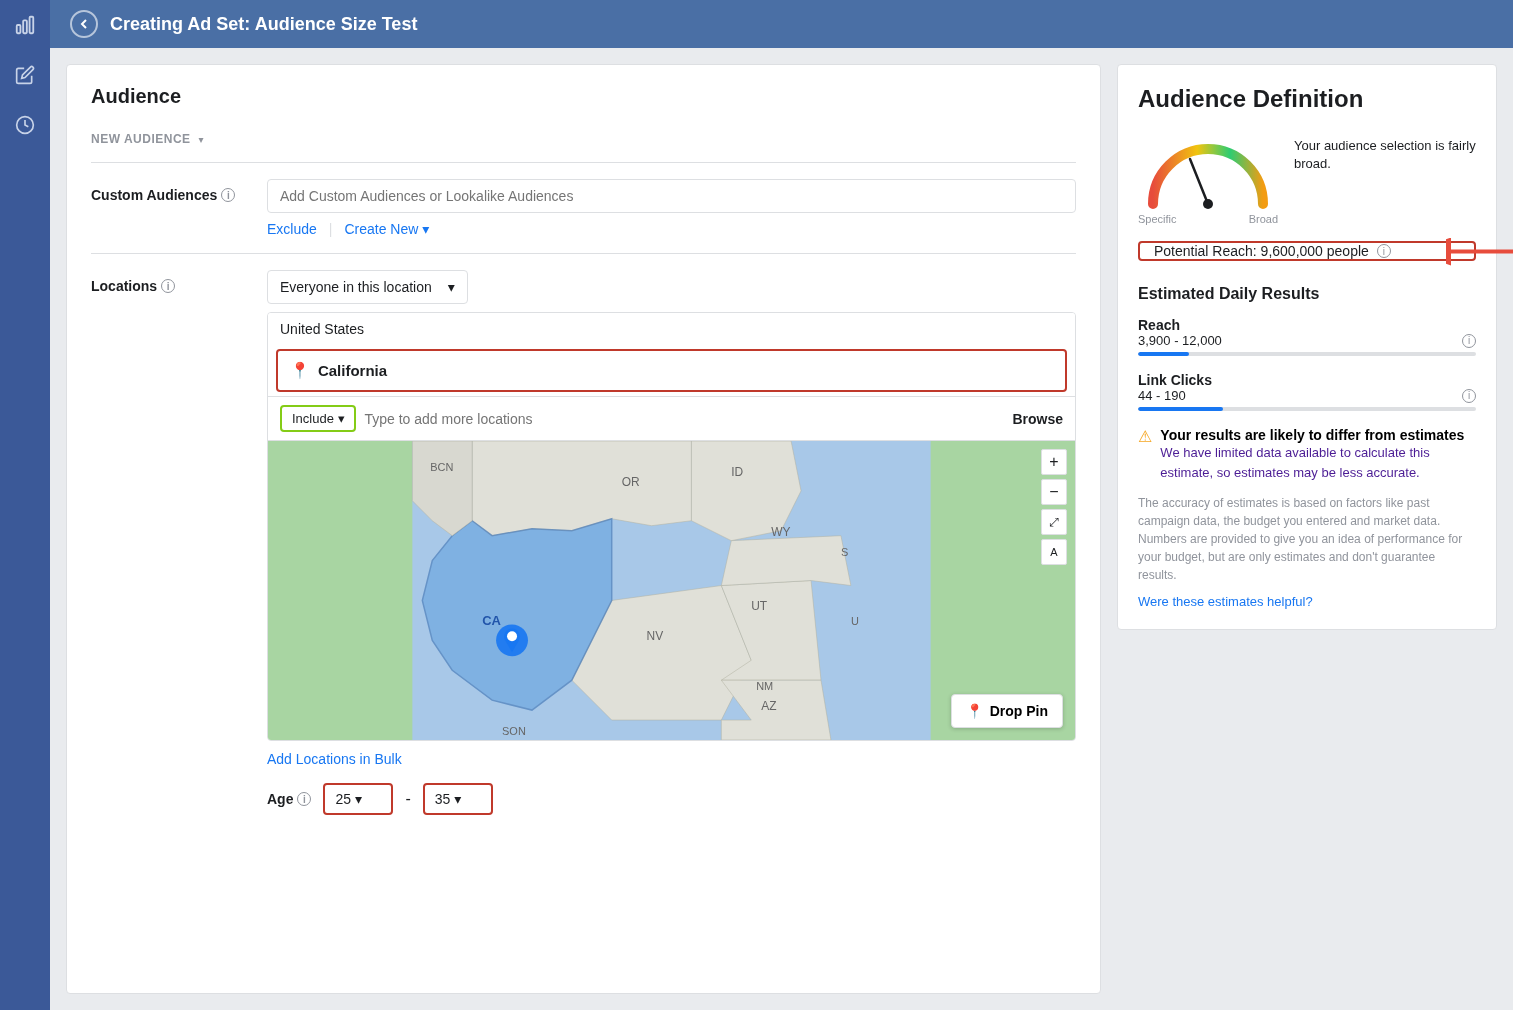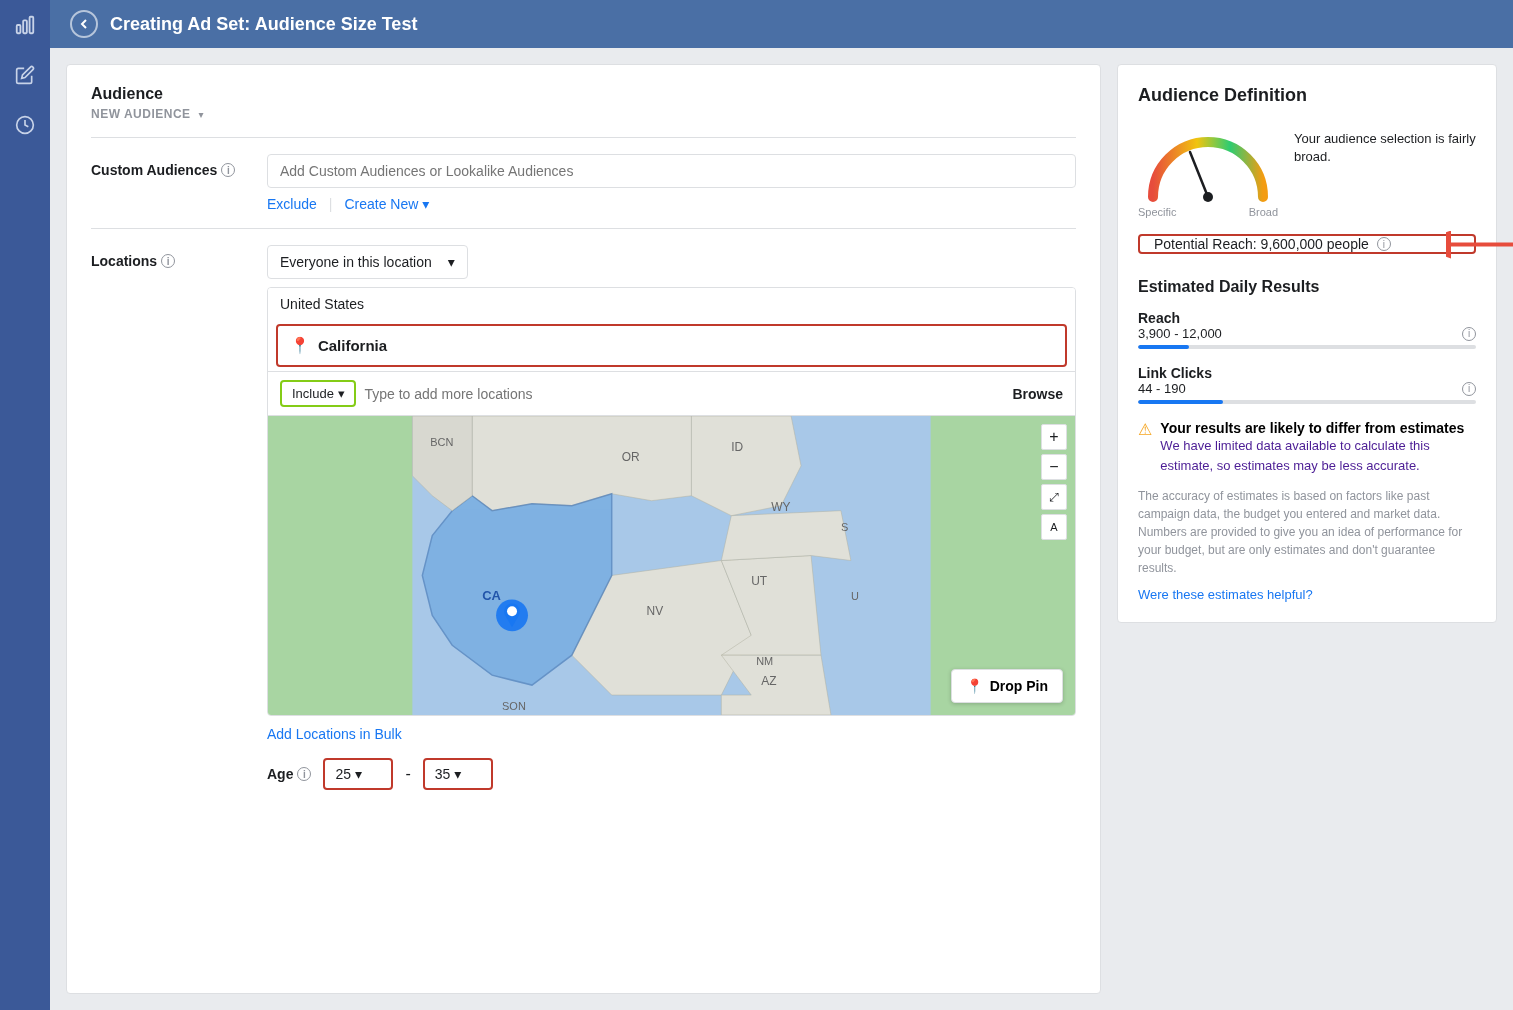--- a/index.html
+++ b/index.html
@@ -79,24 +79,24 @@
     .left-panel {
       flex: 1;
       background: white;
       border-radius: 4px;
       border: 1px solid #dddfe2;
       overflow-y: auto;
       padding: 20px 24px;
     }
 
     .panel-title {
-      font-size: 16px;
+      font-size: 20px;
       font-weight: 700;
       color: #1c1e21;
-      margin-bottom: 4px;
+      margin-bottom: 24px;
     }
 
     .divider {
       border: none;
       border-top: 1px solid #dddfe2;
       margin: 16px 0;
     }
 
     
     .new-audience-row {
@@ -373,21 +373,21 @@
     }
 
     .right-card {
       background: white;
       border-radius: 4px;
       border: 1px solid #dddfe2;
       padding: 20px;
     }
 
     .right-card-title {
-      font-size: 18px;
+      font-size: 24px;
       font-weight: 700;
       color: #1c1e21;
       margin-bottom: 16px;
     }
 
     
     .gauge-wrapper {
       display: flex;
       align-items: flex-start;
       gap: 16px;

